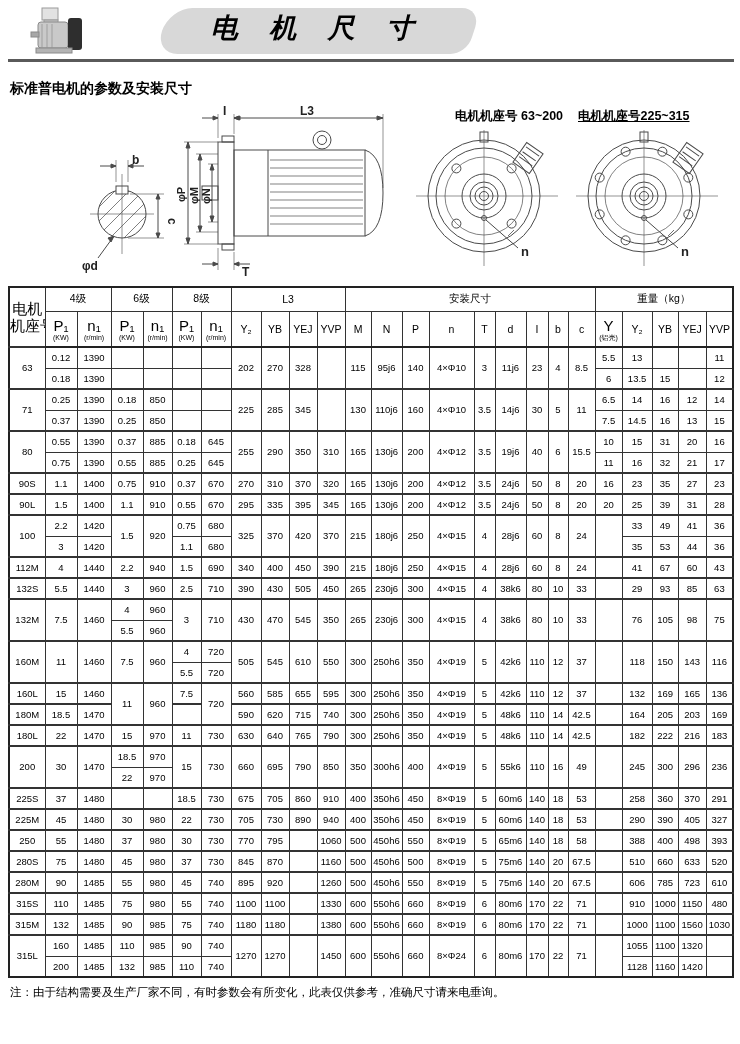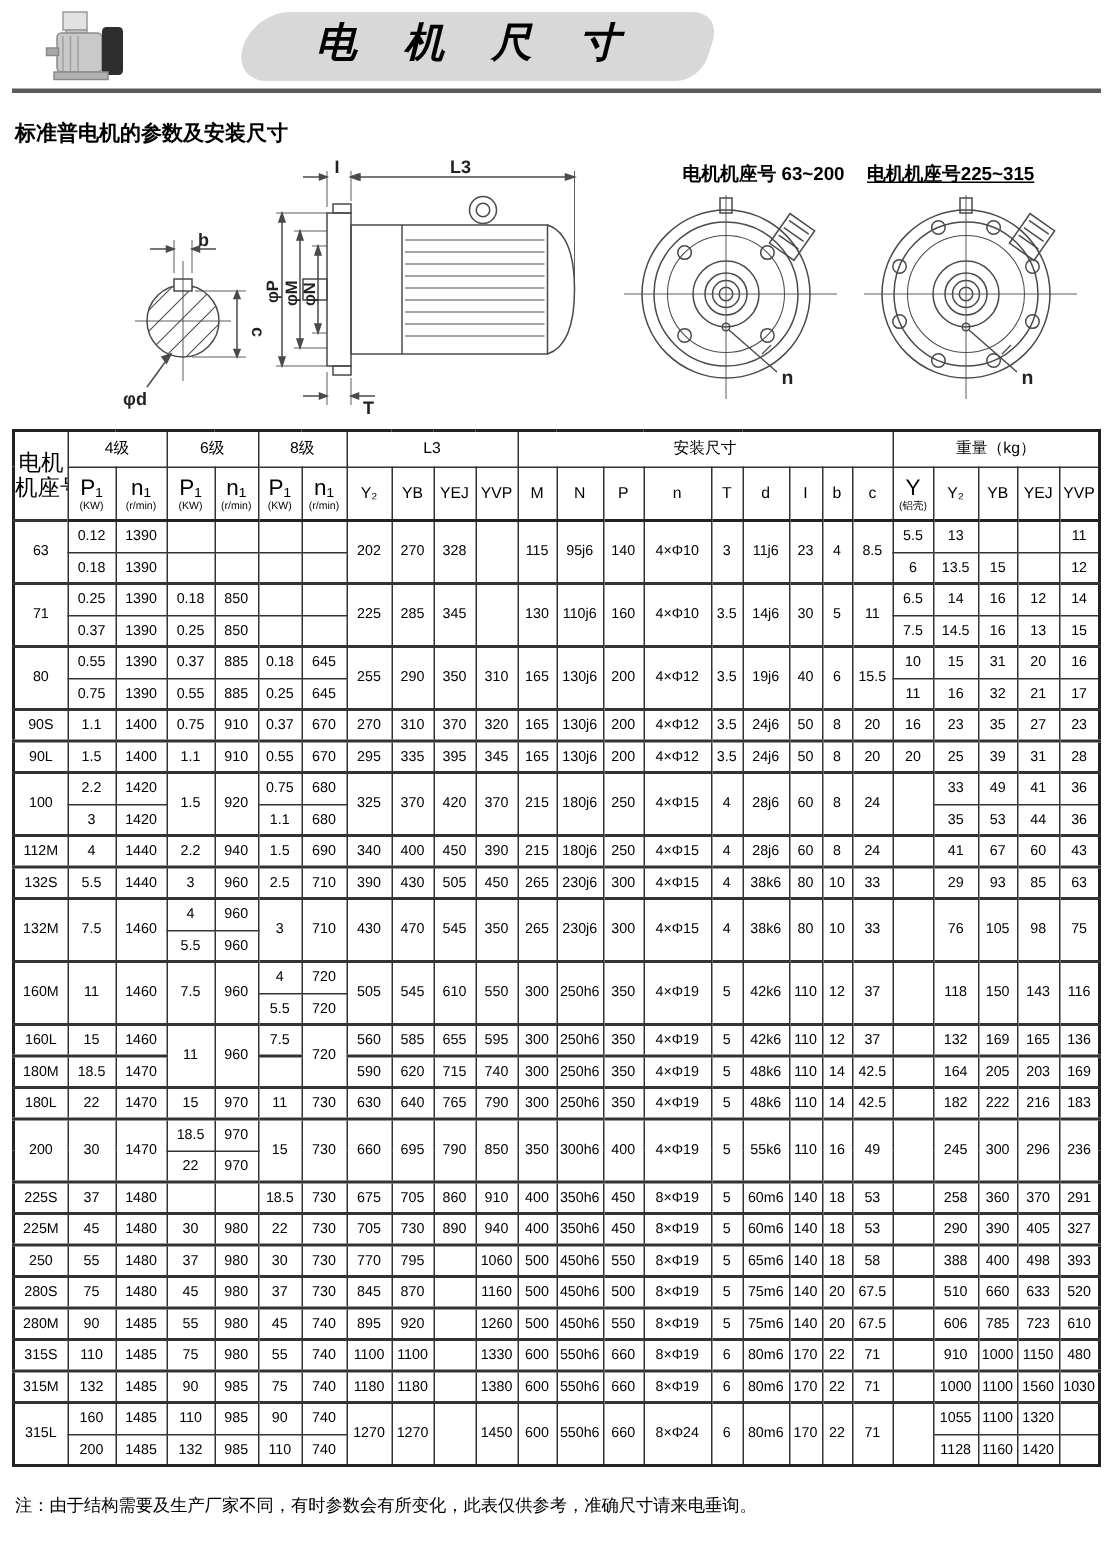--- a/index.html
+++ b/index.html
@@ -39,21 +39,21 @@
   thead tr:first-child { height: 24px; }
   thead tr:last-child  { height: 36px; }
   thead tr:last-child th { border-bottom: 2px solid #222; }
   th .l1 { display: block; line-height: 1.15; font-size: 15px; }
   th .l2 { display: block; line-height: 1.0;  font-size: 7px; }
   tbody td { font-size: 9.5px; height: 21px; line-height: 1; color: #000; }
   tbody tr { height: 21px; }
   tbody tr.group-start td { border-top-width: 2px; }
 
   
-  .note { margin: 18px 0 0 10px; font-size: 11.5px; color: #000; }
+  .note { margin: 7px 0 0 10px; font-size: 11.5px; color: #000; }
 </style>
 </head>
 <body>
 
 <div class="top-header">
   <div class="motor-photo">
     <svg width="62" height="54" viewBox="0 0 62 54">
       <rect x="14" y="4" width="16" height="12" fill="#e2e2e2" stroke="#9a9a9a"></rect>
       <rect x="16" y="16" width="14" height="6" fill="#c6c6c6" stroke="#9a9a9a"></rect>
       <rect x="10" y="18" width="30" height="26" rx="3" fill="#c9c9c9" stroke="#8a8a8a"></rect>

